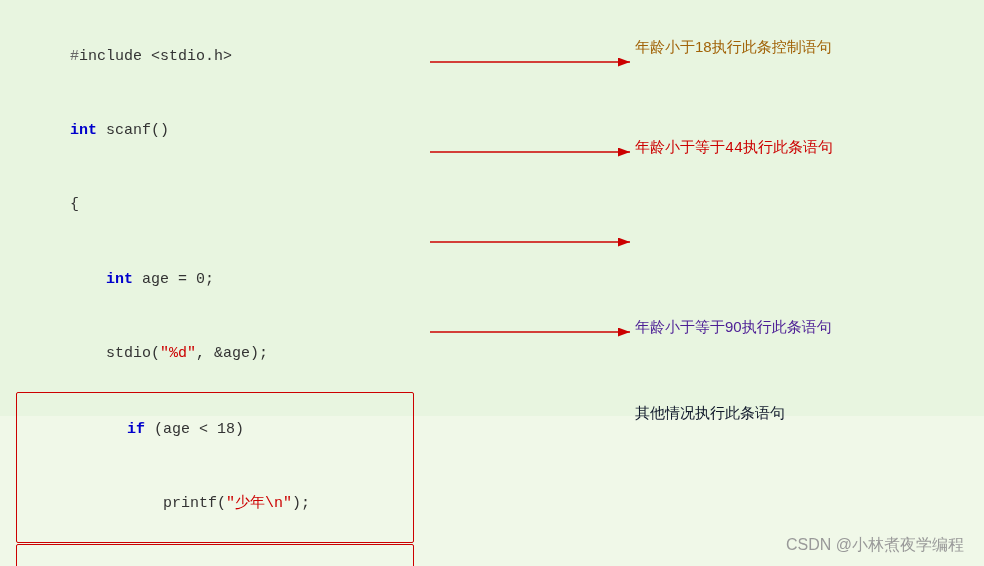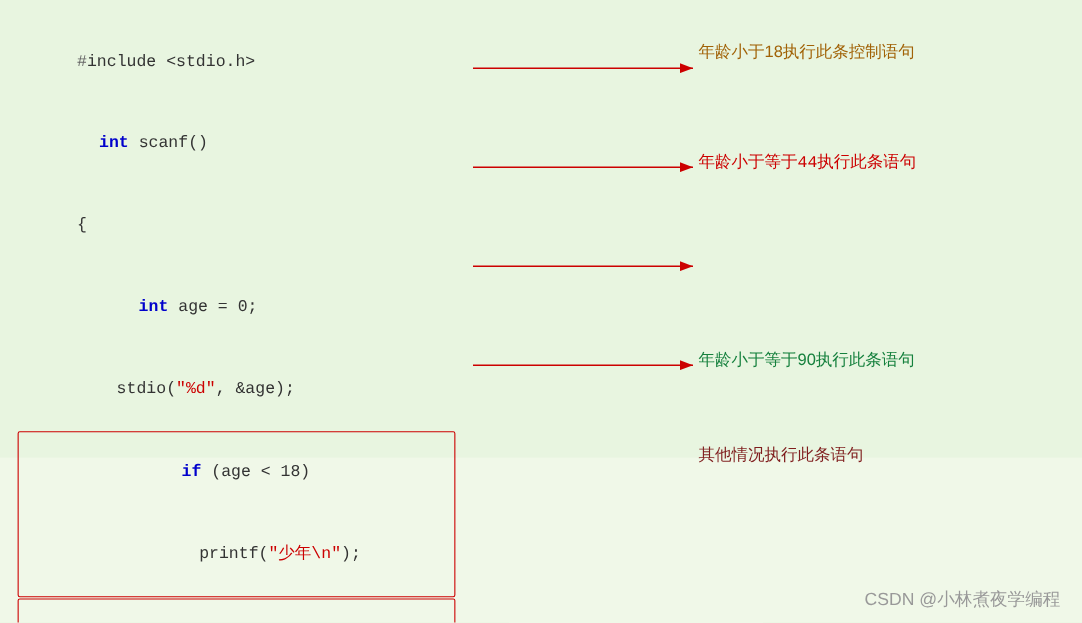--- a/index.html
+++ b/index.html
@@ -29,29 +29,29 @@
       color: #333;
       position: relative;
     }
 
     .code-line {
       white-space: pre;
       font-family: 'Courier New', Courier, monospace;
       font-size: 15px;
     }
 
-    .kw { color: #0000cc; font-weight: bold; margin-left: 20px; }
+    .kw { color: #0000cc; font-weight: bold; }
     .str { color: #cc0000; }
     .normal { color: #333; }
     .include-line { color: #333; }
 
     .box-outline {
       border: 1.5px solid #cc0000;
       margin: 1px 0;
-      padding: 0 20px;
+      padding: 0 2px;
       border-radius: 2px;
     }
 
     .annotations-panel {
       flex: 1;
       position: relative;
       padding-top: 10px;
     }
 
     .watermark {
@@ -132,21 +132,21 @@
       <line x1="0" y1="322" x2="200" y2="322" stroke="#cc0000" stroke-width="1.5" marker-end="url(#arrowhead)"></line>
 
       <line x1="0" y1="408" x2="200" y2="408" stroke="#cc0000" stroke-width="1.5" marker-end="url(#arrowhead)"></line>
     </svg>
 
     <div style="position:absolute; top:28px; left:205px; color:#a16207; font-family:'微软雅黑','Microsoft YaHei',sans-serif; font-size:15px; white-space:nowrap;">年龄小于18执行此条控制语句</div>
 
     <div style="position:absolute; top:128px; left:205px; color:#cc0000; font-family:Liberation Mono, monospace; font-size:15px; white-space:nowrap;">年龄小于等于44执行此条语句</div>
 
 
-    <div style="position:absolute; top:308px; left:205px; color:#15803d; font-family:'微软雅黑','Microsoft YaHei',sans-serif; font-size:15px; white-space:nowrap;">年龄小于等于90执行此条语句</div>
+    <div style="position:absolute; top:308px; left:205px; color:#4c1d95; font-family:'微软雅黑','Microsoft YaHei',sans-serif; font-size:15px; white-space:nowrap;">年龄小于等于90执行此条语句</div>
 
-    <div style="position:absolute; top:394px; left:205px; color:#7f1d1d; font-family:Liberation Mono, monospace; font-size:15px; white-space:nowrap;">其他情况执行此条语句</div>
+    <div style="position:absolute; top:394px; left:205px; color:#0f172a; font-family:Liberation Mono, monospace; font-size:15px; white-space:nowrap;">其他情况执行此条语句</div>
 
   </div>
 
   <div class="watermark">CSDN @小林煮夜学编程</div>
 
 </div>
 
 </body></html>

